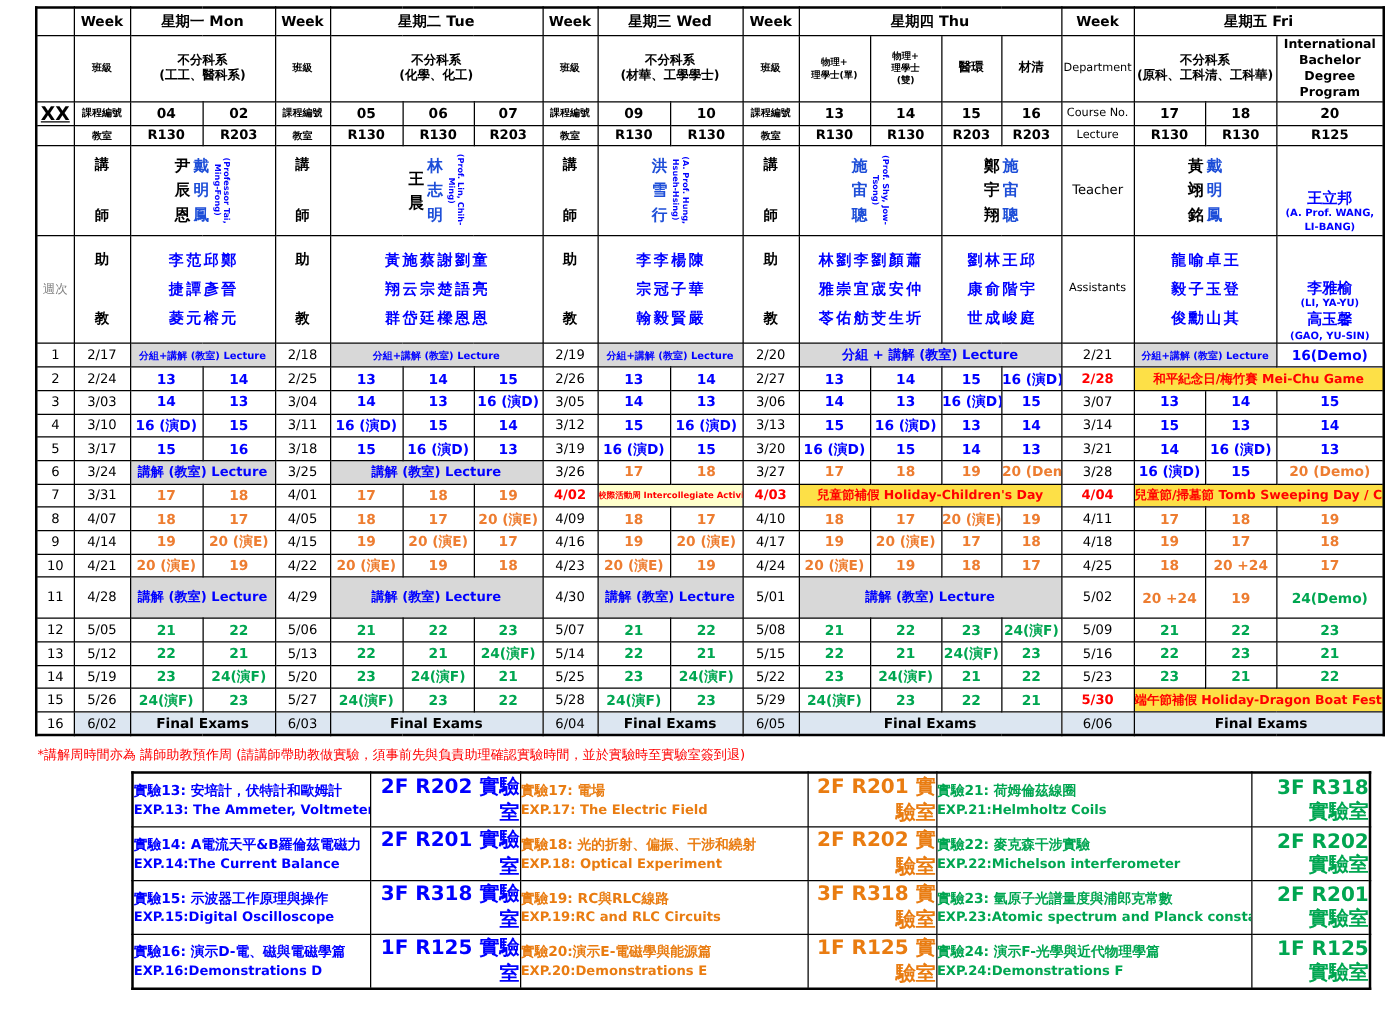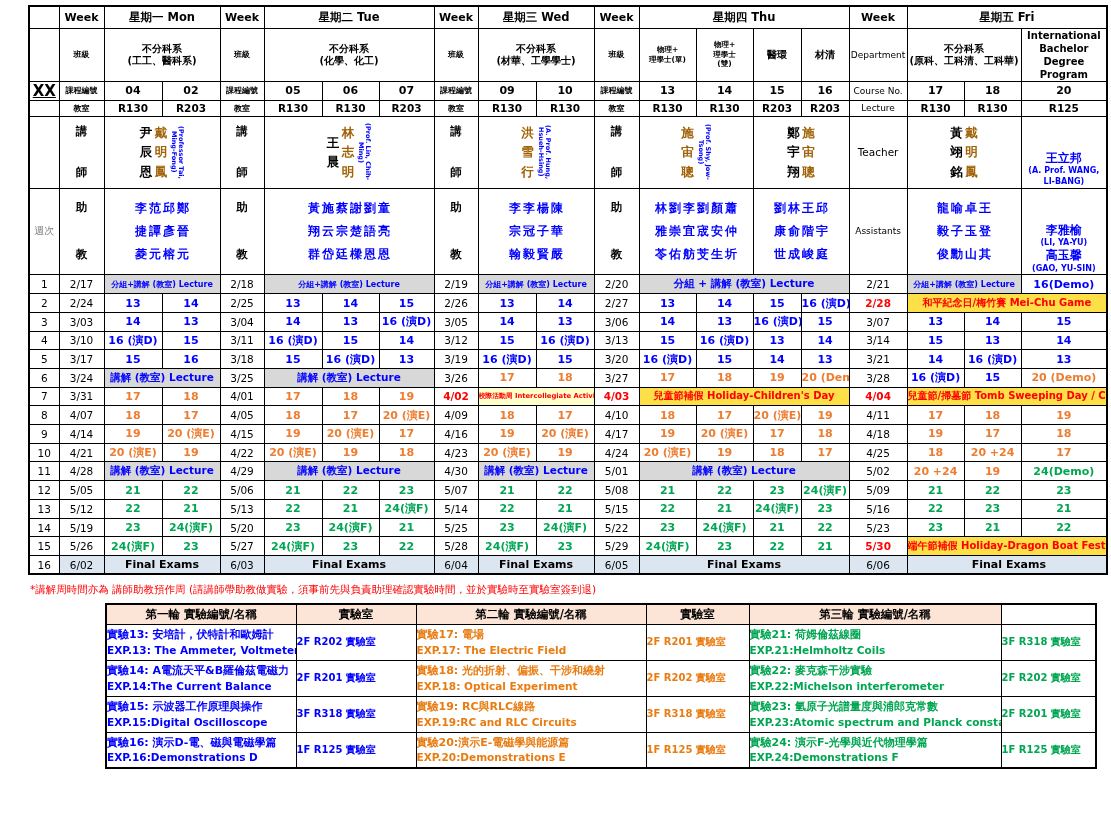--- a/index.html
+++ b/index.html
@@ -23,21 +23,21 @@
   .xx{font-weight:bold;font-size:15px;text-decoration:underline;}
   .weekidx{color:#808080;font-size:10px;font-family:Liberation Serif, serif;}
   .vlabel{display:flex;flex-direction:column;justify-content:space-between;align-items:center;
           height:56px;margin:auto;font-weight:bold;font-size:11.5px;}
   .rast .vlabel{height:62px;}
   
   .tgroup{display:flex;justify-content:center;align-items:center;gap:2px;}
   .vname{width:13px;word-break:break-all;font-weight:bold;text-align:center;}
   .rtch .vname{font-size:12.5px;line-height:1.55;}
   .rast .vname{font-size:12px;line-height:1.9;width:12px;}
-  .nk{color:#000;}.nb{color:#a16207;}.ab{color:#0000FF;}
+  .nk{color:#000;}.nb{color:#1d4ed8;}.ab{color:#0000FF;}
   .vnote{writing-mode:vertical-rl;font-size:6.5px;font-weight:bold;color:#0000FF;line-height:1.15;
          max-height:66px;white-space:normal;}
   .hgroup{display:flex;flex-direction:column;justify-content:center;align-items:center;
           color:#0000FF;font-weight:bold;line-height:1.3;width:100%;margin-top:34px;}
   .hl-lg{font-size:12px;white-space:nowrap;}
   .hl-sm{font-size:8px;white-space:normal;}
   
   .wkno{font-size:10.5px;}
   .date{font-size:10.5px;white-space:nowrap;}
   .red{color:#FF0000;font-weight:bold;}
@@ -54,21 +54,21 @@
   
   .footnote{color:#FF0000;font-weight:normal;font-size:10.5px;margin:8px 0 0 2px;white-space:nowrap;}
   
   table.rounds{border-collapse:collapse;table-layout:fixed;width:990px;margin:6px 0 0 77px;border:2px solid #000;}
   table.rounds td{border:1px solid #000;padding:0;overflow:hidden;vertical-align:middle;}
   .rhdr{background:#FCE4D6;font-weight:bold;font-size:11.5px;text-align:center;color:#000;}
   .rhdr-empty{background:#fff;}
   .exp{text-align:left;padding:1px 3px;font-weight:bold;line-height:1.35;}
   .exp .zh{font-size:11px;white-space:nowrap;}
   .exp .en{font-size:10.5px;white-space:nowrap;}
-  .roomc{text-align:left;font-weight:bold;font-size:10px;}
+  .roomc{text-align:right;font-weight:bold;font-size:16px;}
   .r1{color:#0000FF;}.r2{color:#E97C11;}.r3{color:#00A651;}
 </style>
 </head>
 <body>
 
 <div class="page">
   <table class="main">
     <colgroup>
         <col style="width: 30px;">
         <col style="width: 45px;">
@@ -531,21 +531,21 @@
           <td class="date">4/24</td>
           <td class="val o">20 (演E)</td>
           <td class="val o">19</td>
           <td class="val o">18</td>
           <td class="val o">17</td>
           <td class="date">4/25</td>
           <td class="val o">18</td>
           <td class="val o">20 +24</td>
           <td class="val o">17</td>
         </tr>
-        <tr class="wk" style="height: 19px;">
+        <tr class="wk" style="height: 33px;">
           <td class="wkno">11</td>
           <td class="date">4/28</td>
           <td class="lec md" colspan="2">講解 (教室) Lecture</td>
           <td class="date">4/29</td>
           <td class="lec md" colspan="3">講解 (教室) Lecture</td>
           <td class="date">4/30</td>
           <td class="lec md" colspan="2">講解 (教室) Lecture</td>
           <td class="date">5/01</td>
           <td class="lec md" colspan="4">講解 (教室) Lecture</td>
           <td class="date">5/02</td>
@@ -658,28 +658,20 @@
   <table class="rounds">
     <colgroup>
         <col style="width: 190px;">
         <col style="width: 120px;">
         <col style="width: 230px;">
         <col style="width: 103px;">
         <col style="width: 252px;">
         <col style="width: 95px;">
       </colgroup>
       <tbody>
-        <tr style="height: 20px;">
-          <td class="rhdr">第一輪 實驗編號/名稱</td>
-          <td class="rhdr">實驗室</td>
-          <td class="rhdr">第二輪 實驗編號/名稱</td>
-          <td class="rhdr">實驗室</td>
-          <td class="rhdr">第三輪 實驗編號/名稱</td>
-          <td class="rhdr rhdr-empty"></td>
-        </tr>
         <tr style="height: 36px;">
           <td class="exp r1">
             <div class="zh">實驗13: 安培計，伏特計和歐姆計</div>
             <div class="en">EXP.13: The Ammeter, Voltmeter and Ohmmeter</div>
           </td>
           <td class="roomc r1">2F R202 實驗室</td>
           <td class="exp r2">
             <div class="zh">實驗17: 電場</div>
             <div class="en">EXP.17: The Electric Field</div>
           </td>

